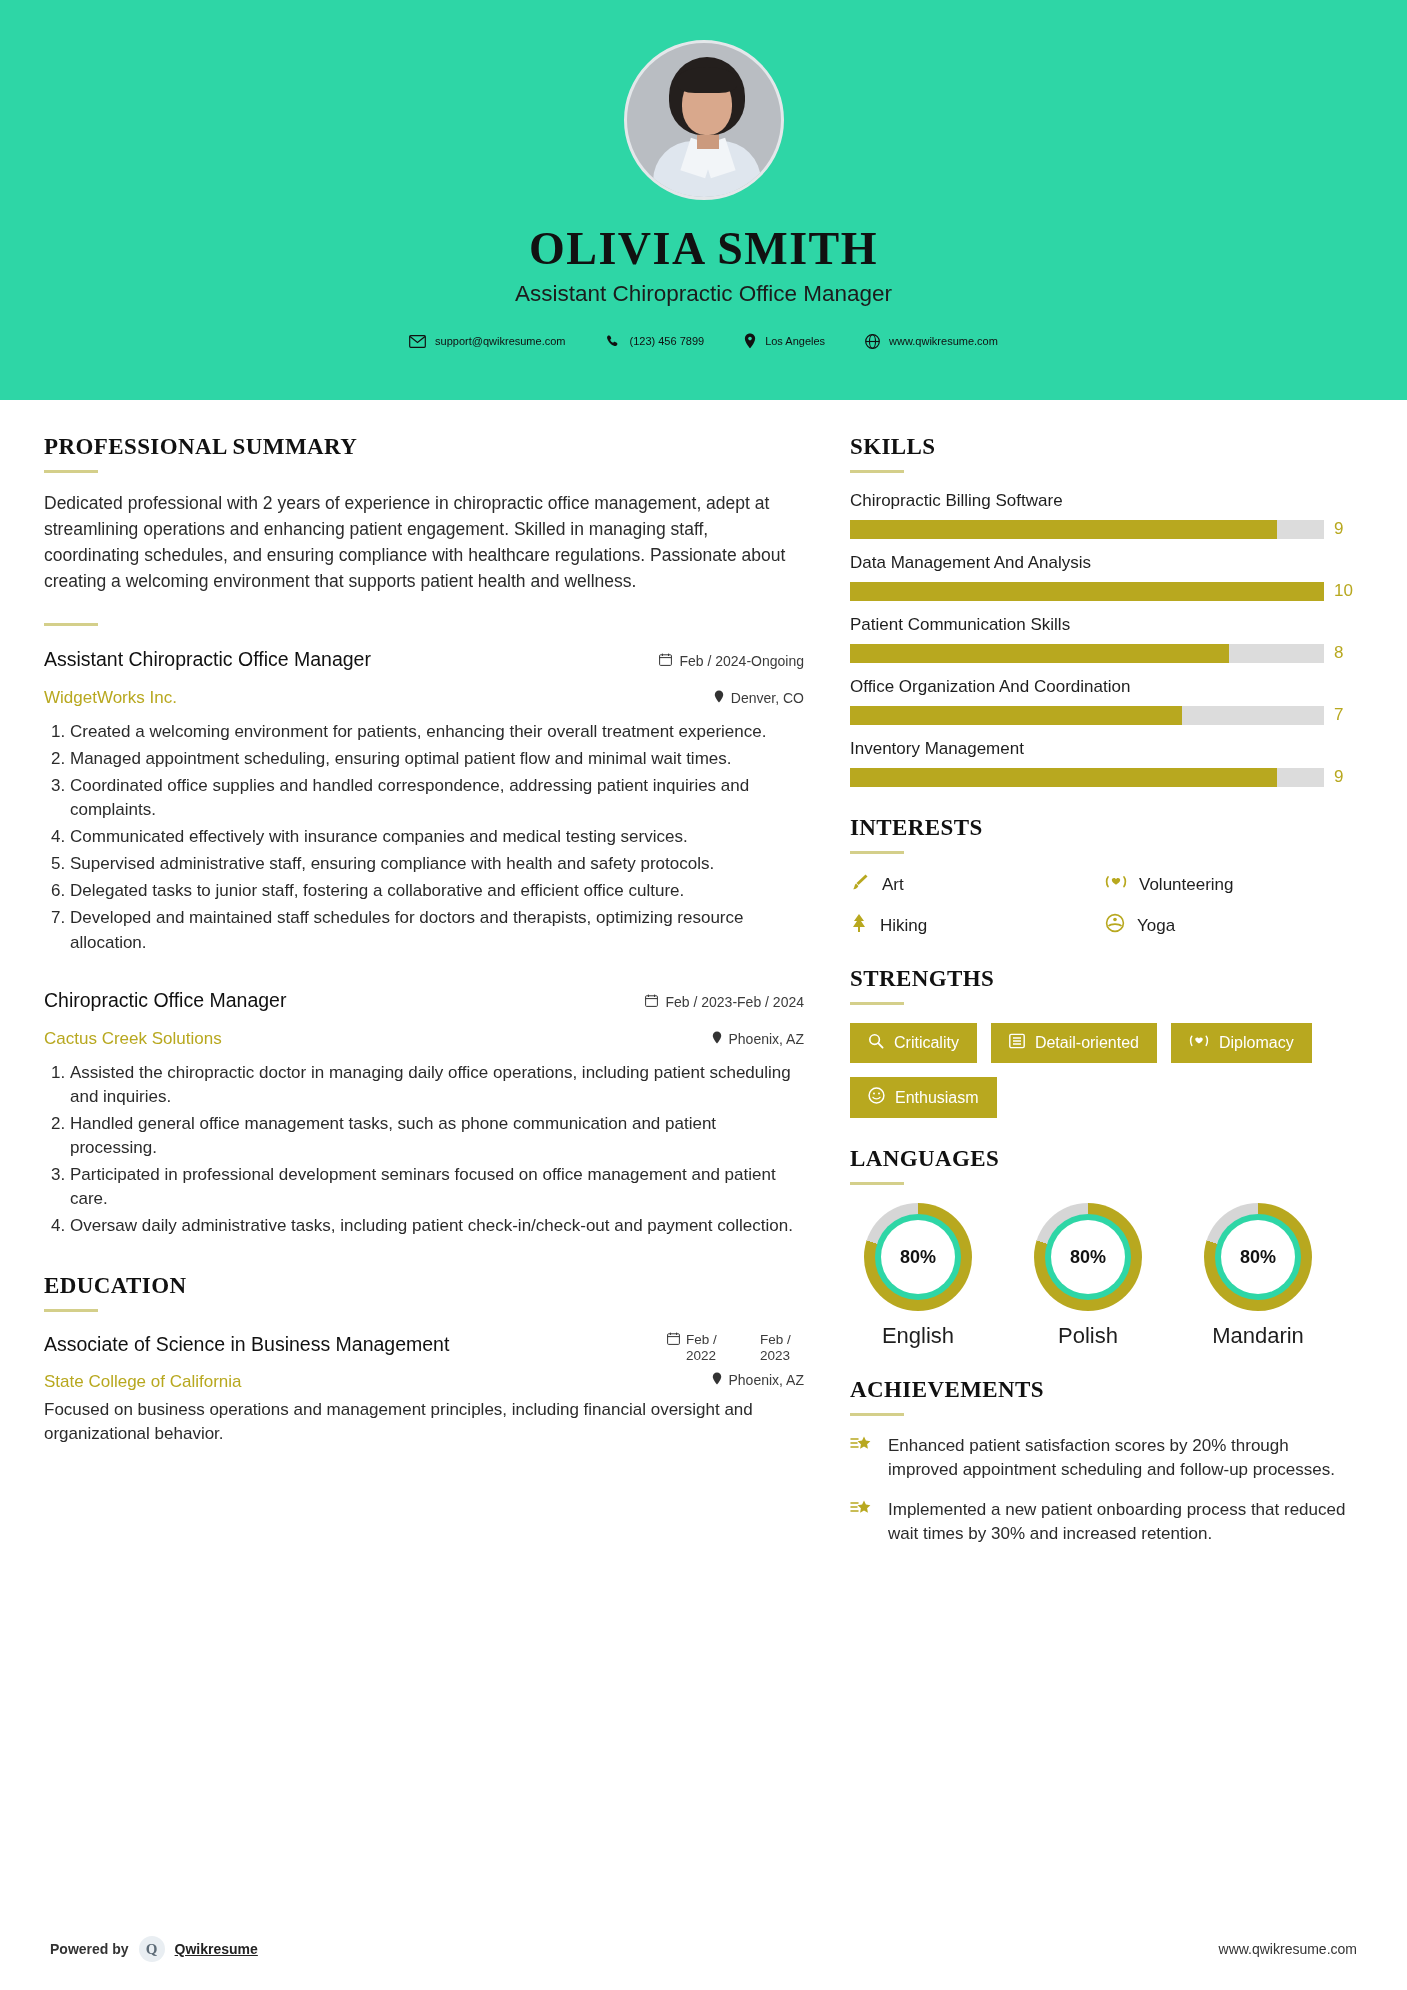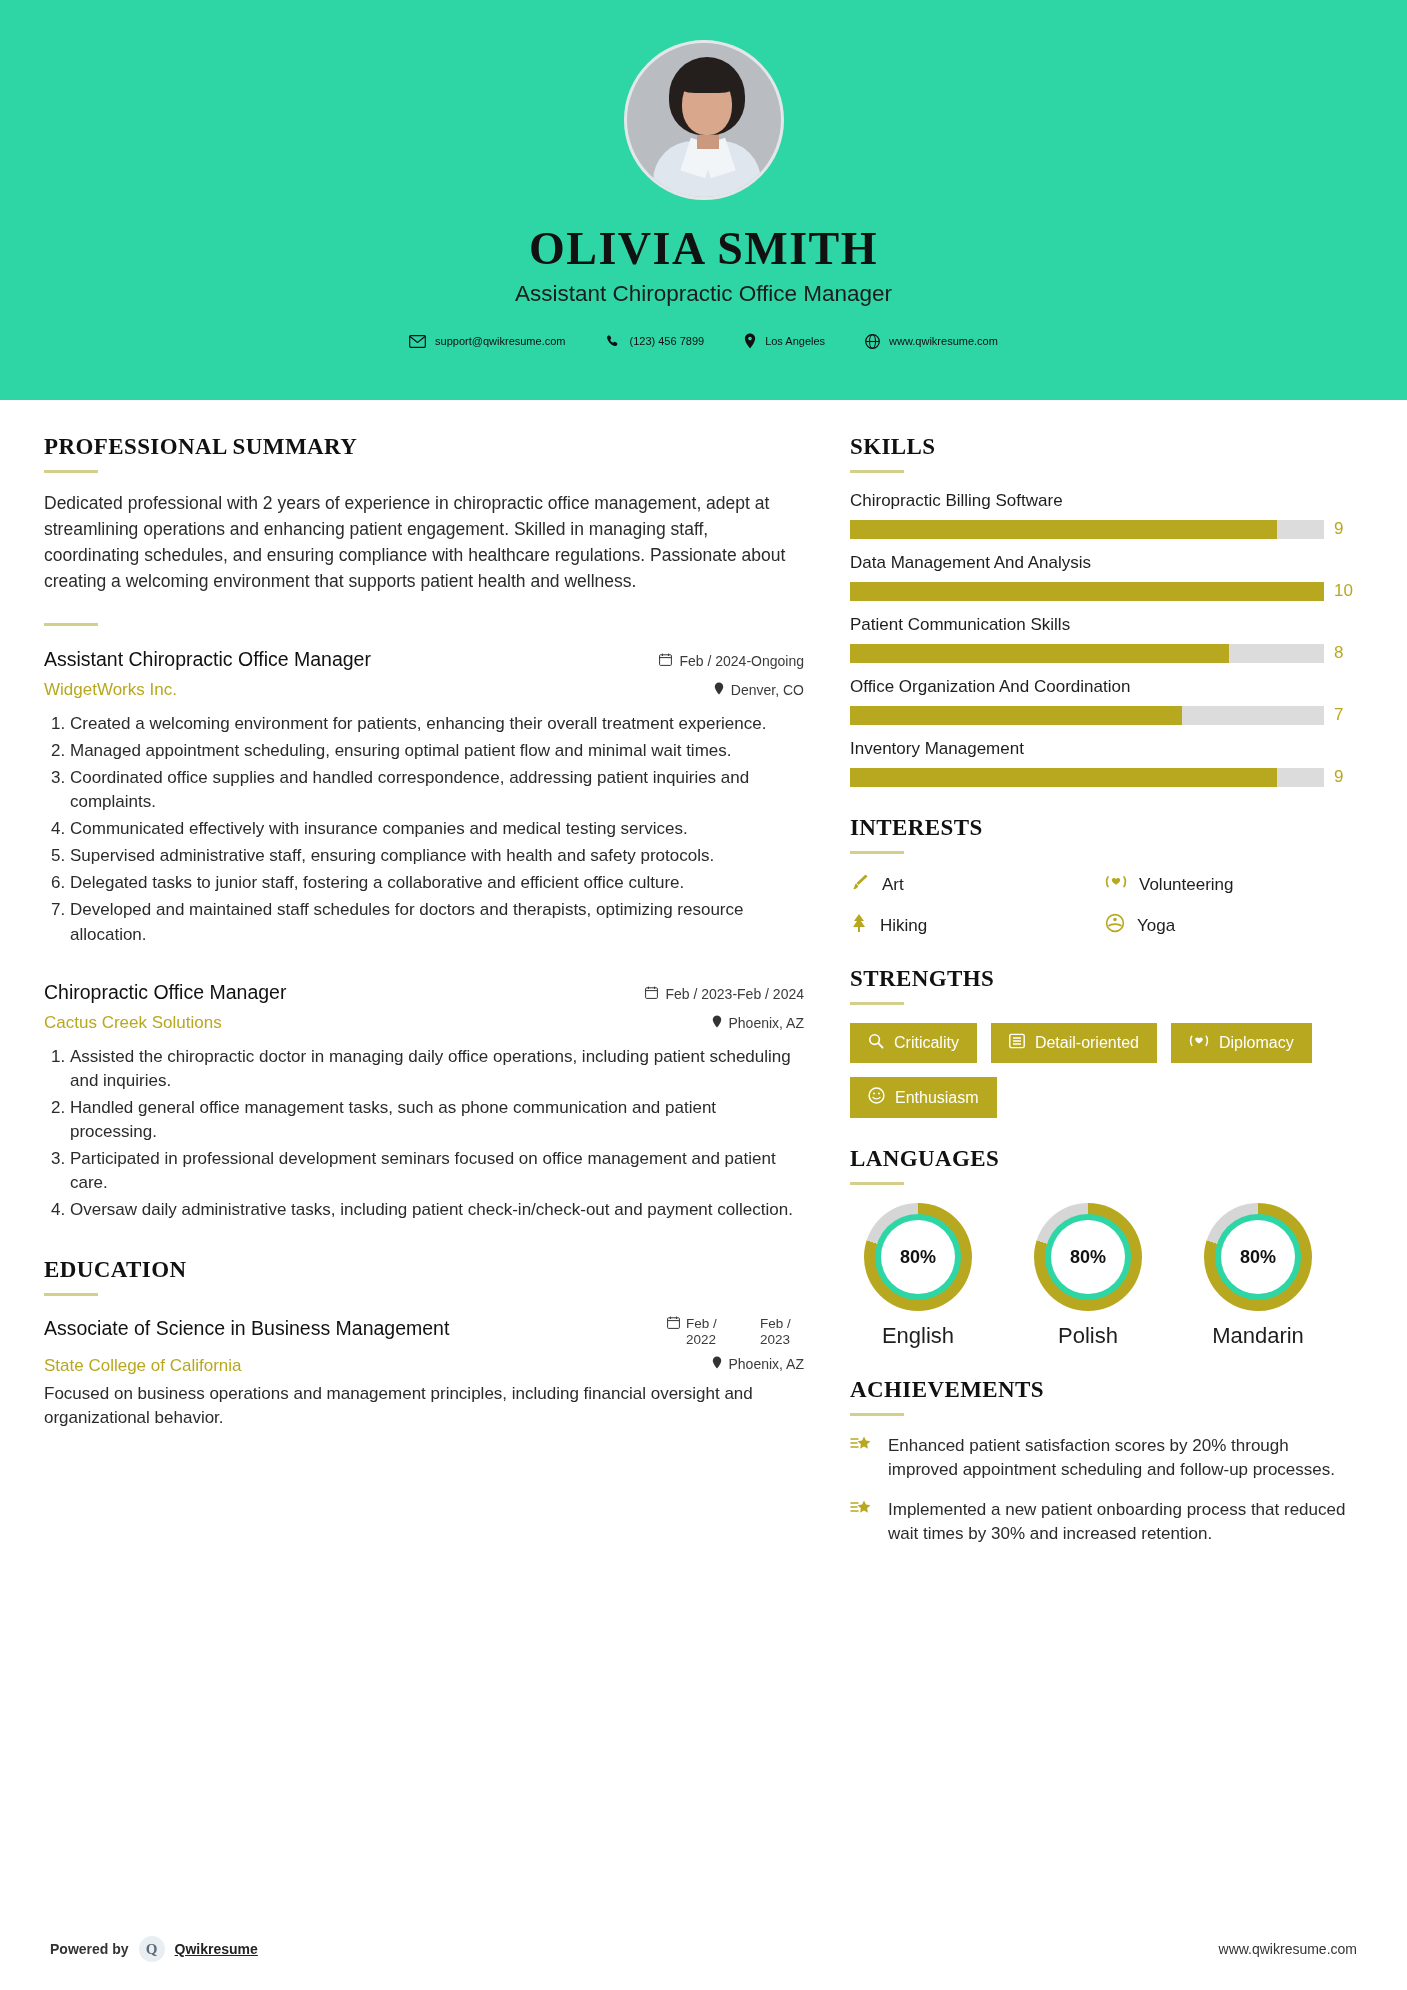--- a/index.html
+++ b/index.html
@@ -108,21 +108,21 @@
   .summary {
     font-size: 17.5px;
     line-height: 1.48;
     color: #2b2b2b;
   }
 
   .exp-block { margin-top: 22px; }
   .exp-row { display: flex; justify-content: space-between; align-items: baseline; }
   .exp-title { font-size: 19.5px; color: #111; font-weight: 500; }
   .exp-meta { font-size: 14px; color: #3b3b3b; display:flex; align-items:center; gap:7px; white-space: nowrap;}
-  .exp-company { font-size: 17px; color: #b8a81f; margin-top: 9px; }
+  .exp-company { font-size: 17px; color: #b8a81f; margin-top: 17px; }
   .exp-sub { display:flex; justify-content: space-between; align-items: baseline; }
   ol.duties {
     margin: 12px 0 0 0;
     padding-left: 26px;
     font-size: 17px;
     line-height: 1.42;
     color: #2b2b2b;
   }
   ol.duties li { margin-bottom: 3px; }
 

